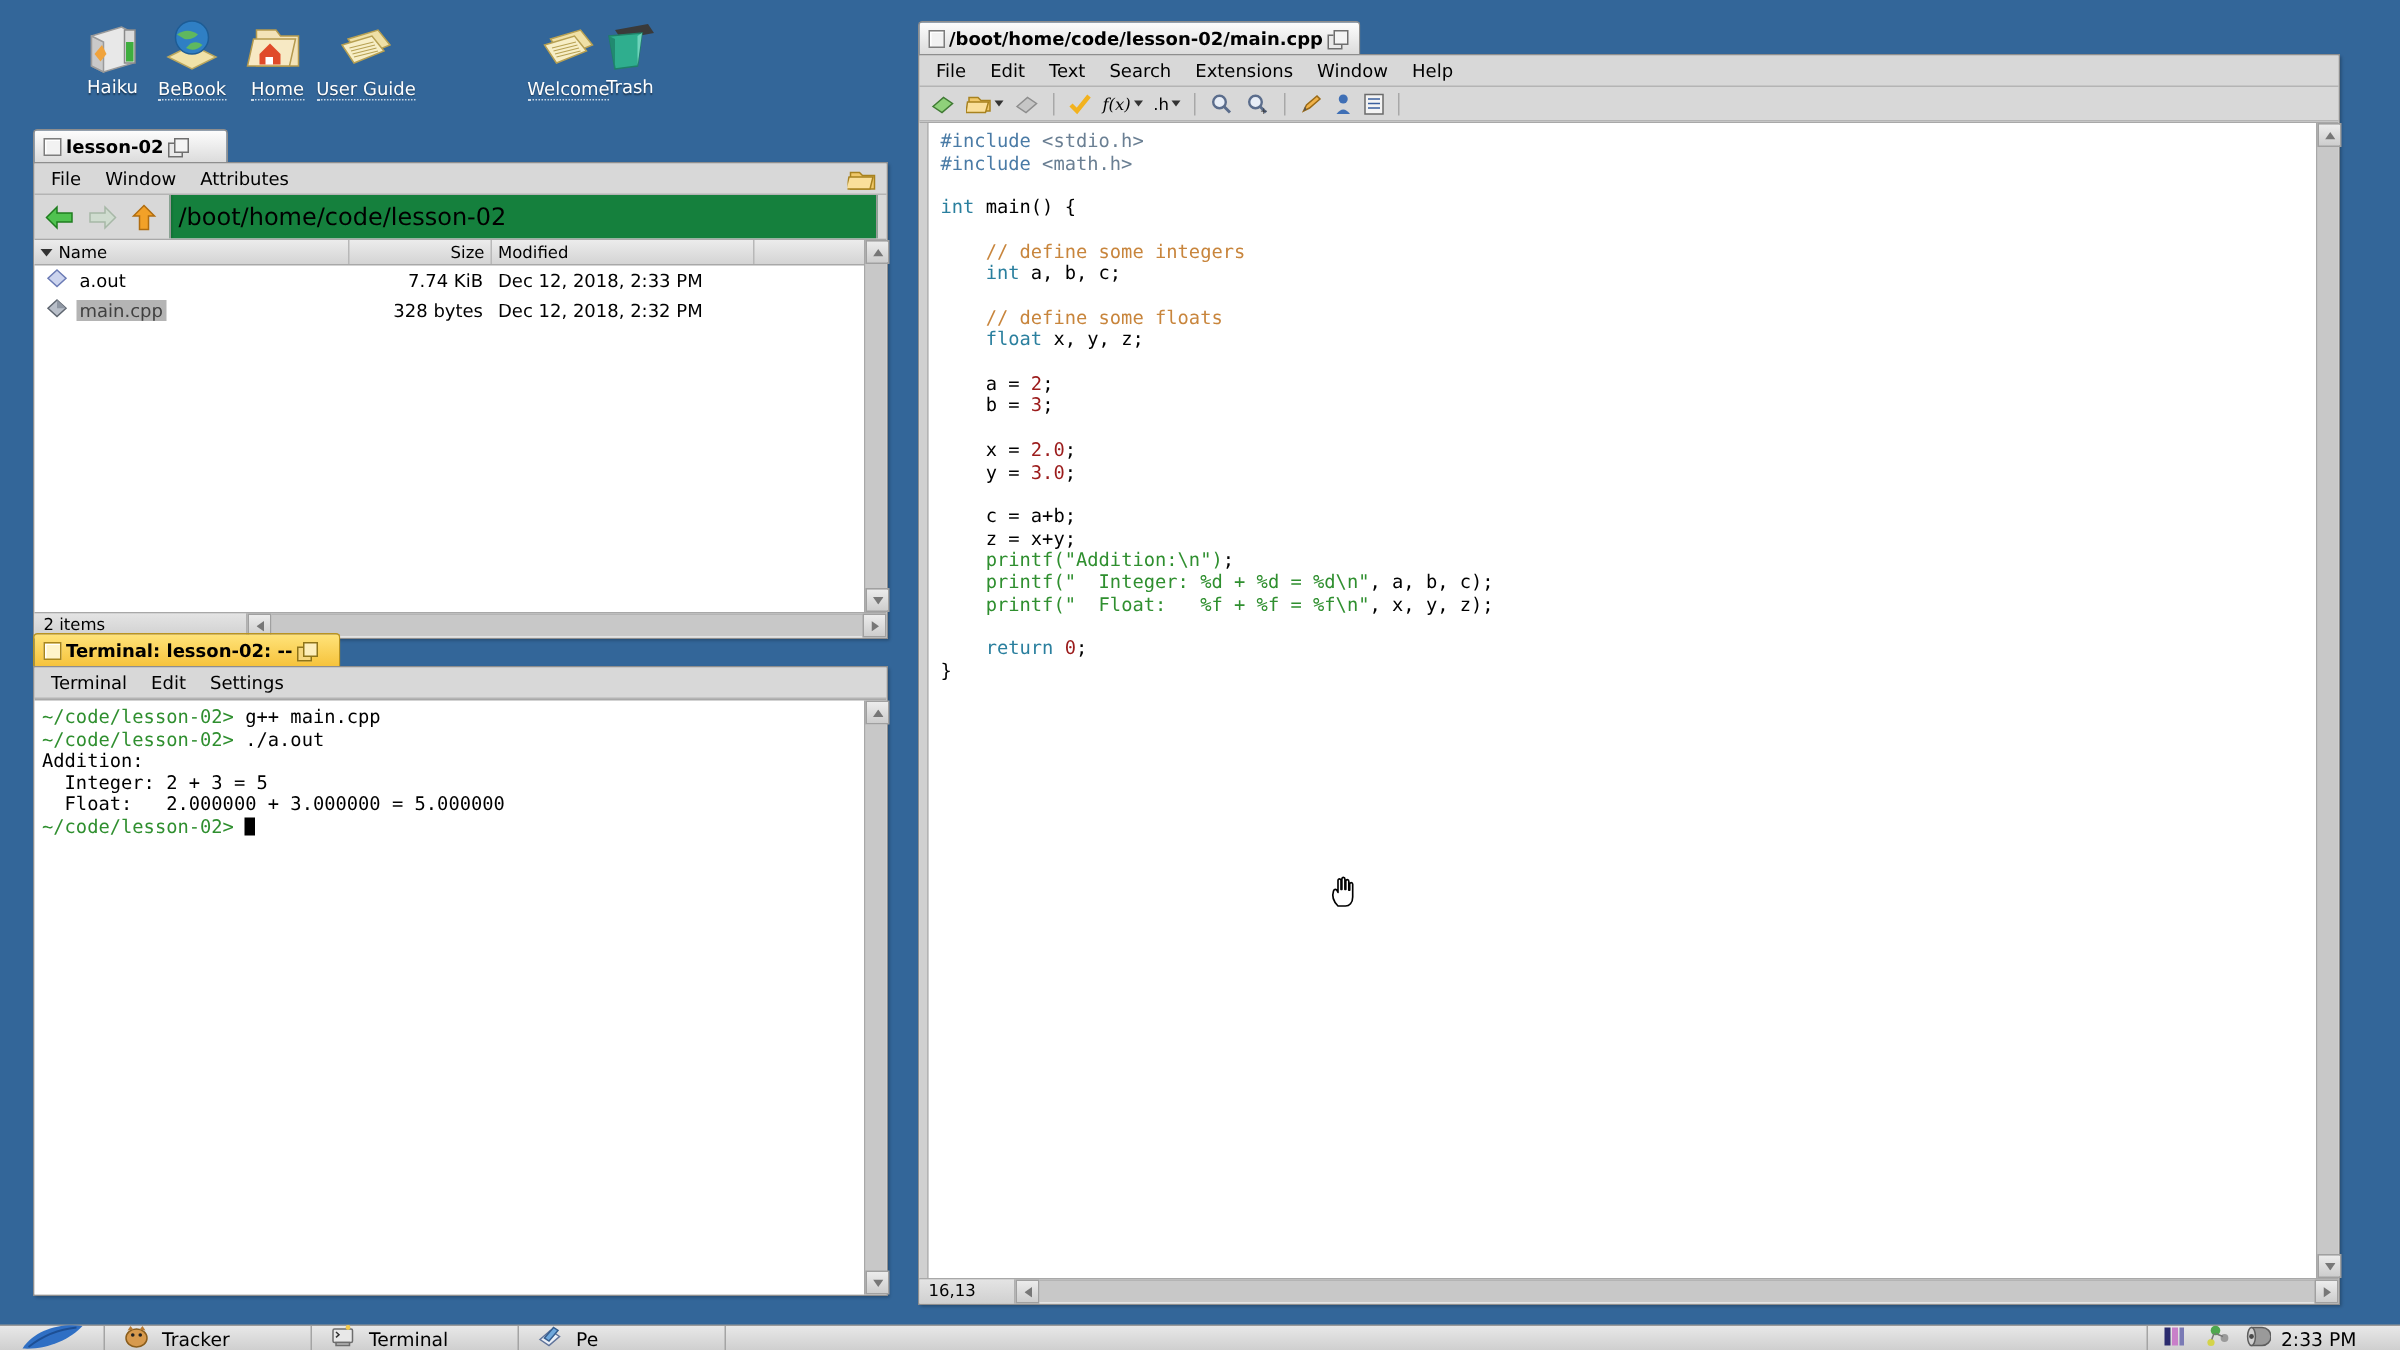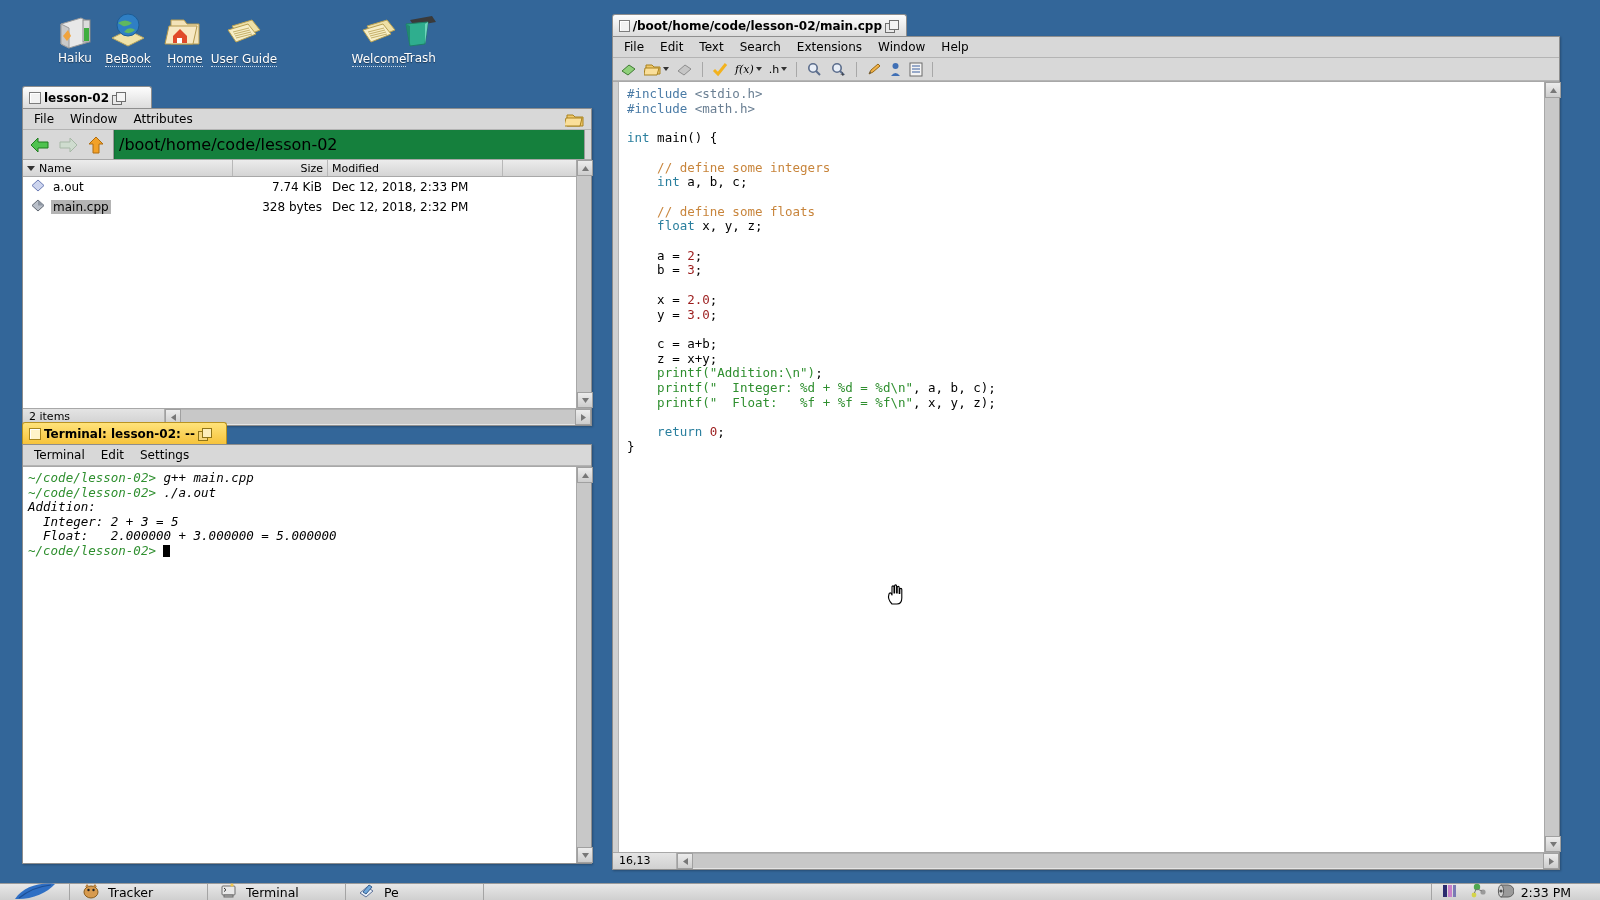--- a/index.html
+++ b/index.html
@@ -93,21 +93,21 @@
   #col-head .ch.mod  { width: 175px; }
   #col-head .ch.rest { flex: 1; border-right: none; }
   .sort-tri { width:0;height:0;border-left:4px solid transparent;border-right:4px solid transparent;
               border-top:5px solid #333; margin-right:4px; }
   #rows { flex: 1; }
   .frow { height: 20px; display: flex; align-items: center; font-size: 12px; color:#000; }
   .frow .fname { width: 210px; display: flex; align-items: center; gap: 6px; padding-left: 8px; }
   .frow .fsize { width: 95px; text-align: right; padding-right: 6px; }
   .frow .fmod  { width: 175px; padding-left: 4px; }
   .fname .nm { padding: 0 2px; }
-  .frow.selected .nm { background: #b4b4b4; color: #000000; }
+  .frow.selected .nm { background: #b4b4b4; color: #404040; }
   #tracker-status { height: 17px; display: flex; border-top: 1px solid #a8a8a8;
                     background: #d8d8d8; font-size: 11px; }
   #tracker-status .cnt { width: 142px; padding: 1px 6px; border-right: 1px solid #b0b0b0;
                          background: linear-gradient(#e4e4e4,#d0d0d0); }
   .hscroll { flex: 1; display: flex; background: #d0d0d0; }
   .sbtn { width: 16px; background: linear-gradient(#ececec,#cdcdcd);
           border: 1px solid #a0a0a0; display:flex;align-items:center;justify-content:center; }
   .strack { flex: 1; background: #c8c8c8; border-top:1px solid #b4b4b4; border-bottom:1px solid #e4e4e4; }
   .vscroll-col { width: 15px; display: flex; flex-direction: column;
                  border-left: 1px solid #a8a8a8; background: #d0d0d0; }
@@ -115,21 +115,21 @@
 
   
   #term-win { left: 22px; top: 422px; width: 570px; }
   #term-body { height: 420px; display: flex; flex-direction: column; }
   #term-screen {
     flex: 1; background: #fff; border-top: 1px solid #a8a8a8;
     display: flex;
   }
   #term-text {
     flex: 1; padding: 4px 5px; font-family: "DejaVu Sans Mono", monospace;
-    font-size: 12.5px; line-height: 14.6px; color: #000; white-space: pre; font-style: italic;
+    font-size: 12.5px; line-height: 14.6px; color: #000; white-space: pre;
   }
   .tprompt { color: #2f8f2f; }
   .caret { display:inline-block; width:7px; height:12px; background:#000; vertical-align:-2px; }
 
   
   #pe-win { left: 612px; top: 14px; width: 948px; }
   #pe-body { height: 834px; display: flex; flex-direction: column; }
   #pe-toolbar { height: 23px; display: flex; align-items: center; gap: 3px;
                 padding: 0 5px; background: #d8d8d8; border-bottom: 1px solid #b4b4b4; }
   .tbsep { width: 1px; height: 15px; background: #a8a8a8; margin: 0 4px; }

